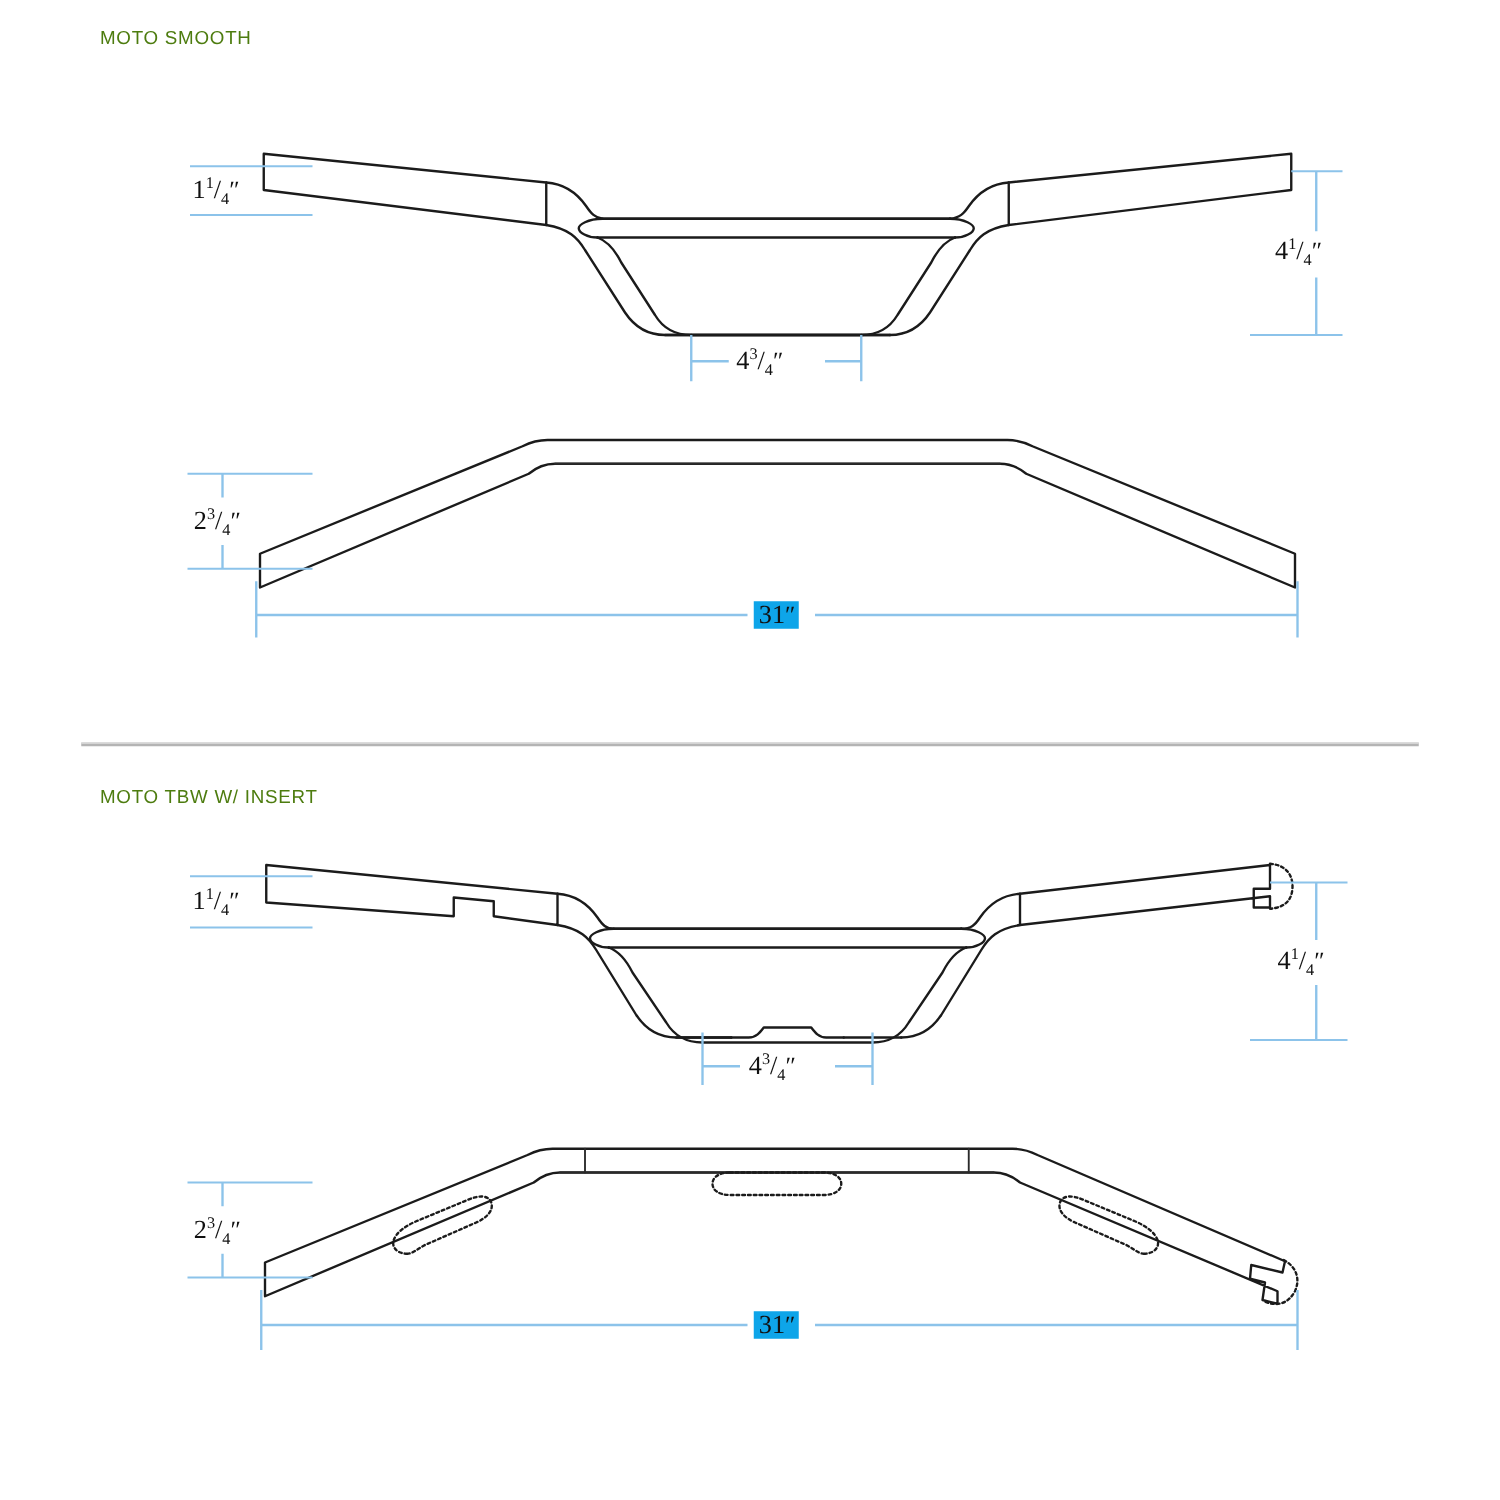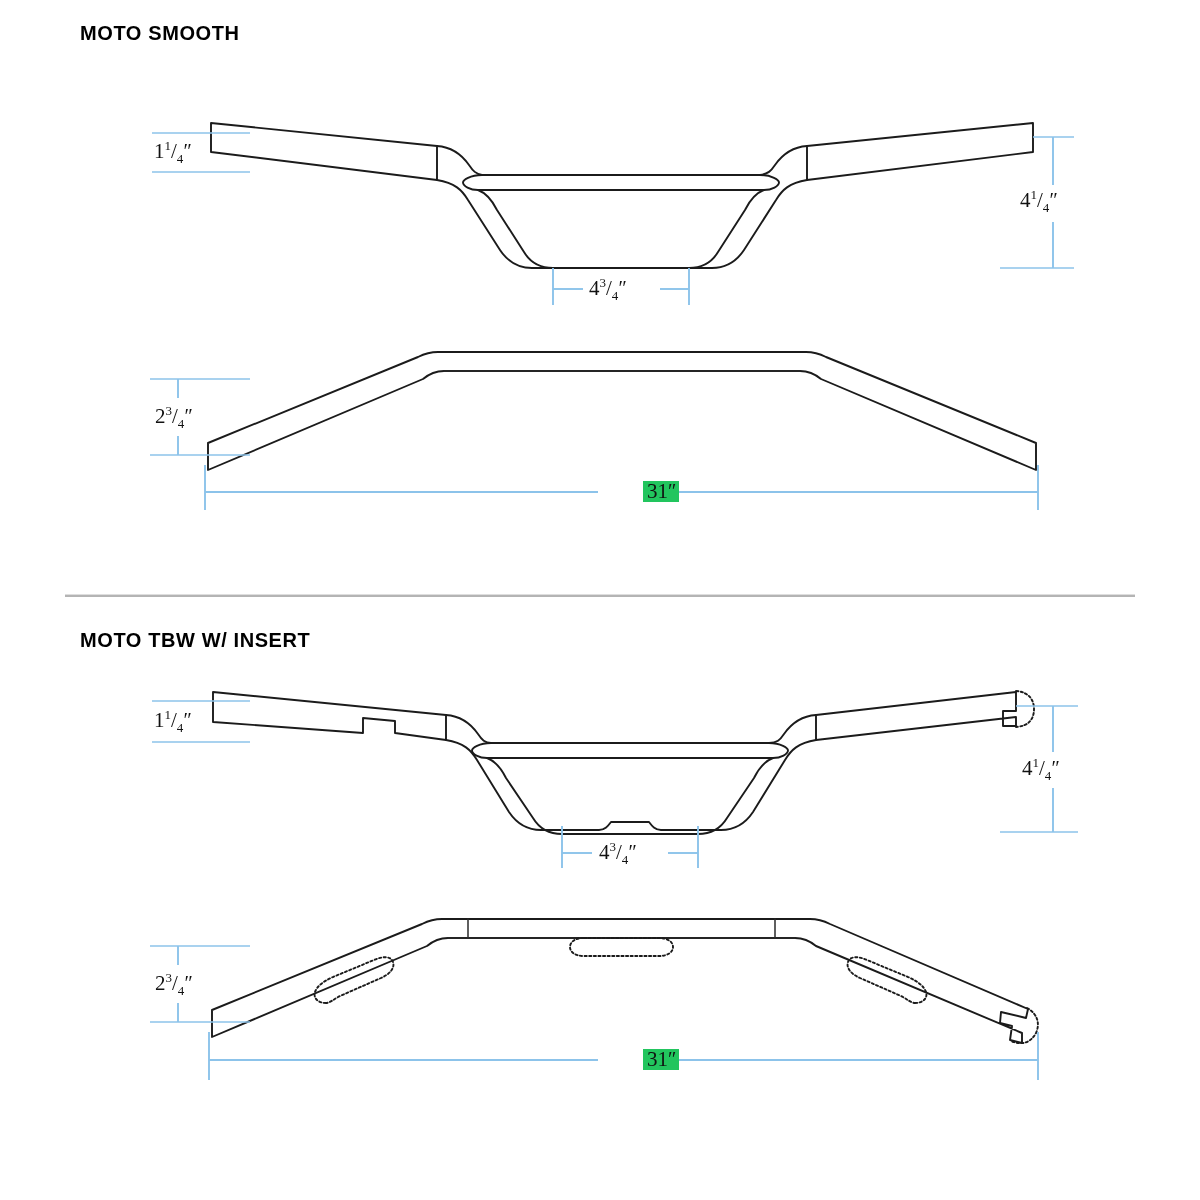--- a/index.html
+++ b/index.html
@@ -10,24 +10,24 @@
     font-family:"Liberation Sans", sans-serif;
     color:#111111;
     overflow:hidden;
     position:relative;
   }
   .sheet{position:absolute;inset:0;}
 
   .section-title{
     position:absolute;
     font-family:"Liberation Sans", sans-serif;
-    font-weight:bold;
-    font-size:20px;
+    font-weight:normal;
+    font-size:15px;
     letter-spacing:0.6px;
-    color:#000000;
+    color:#4d7c0f;
     white-space:nowrap;
   }
   #title-smooth{left:80px;top:22px;}
   #title-tbw{left:80px;top:629px;}
 
   .divider{
     position:absolute;
     left:65px;top:594px;
     width:1070px;height:2px;
     background:#b4b4b4;
@@ -47,21 +47,21 @@
     font-size:21px;
     color:#111111;
     white-space:nowrap;
     line-height:1;
     letter-spacing:0px;
   }
   .dimlabel sup{font-size:0.62em;vertical-align:super;line-height:0;}
   .dimlabel sub{font-size:0.62em;vertical-align:sub;line-height:0;}
   .dimlabel .sl{font-size:1em;}
   .dimlabel .inch{font-size:0.95em;letter-spacing:-1px;}
-  .white-bg{background:#22c55e;padding:0 4px;margin-left:40px;}
+  .white-bg{background:#0ea5e9;padding:0 4px;}
 </style>
 </head>
 <body>
 
 <div class="sheet">
 
   <div class="section-title" id="title-smooth">MOTO SMOOTH</div>
 
   <div class="divider"></div>
 

